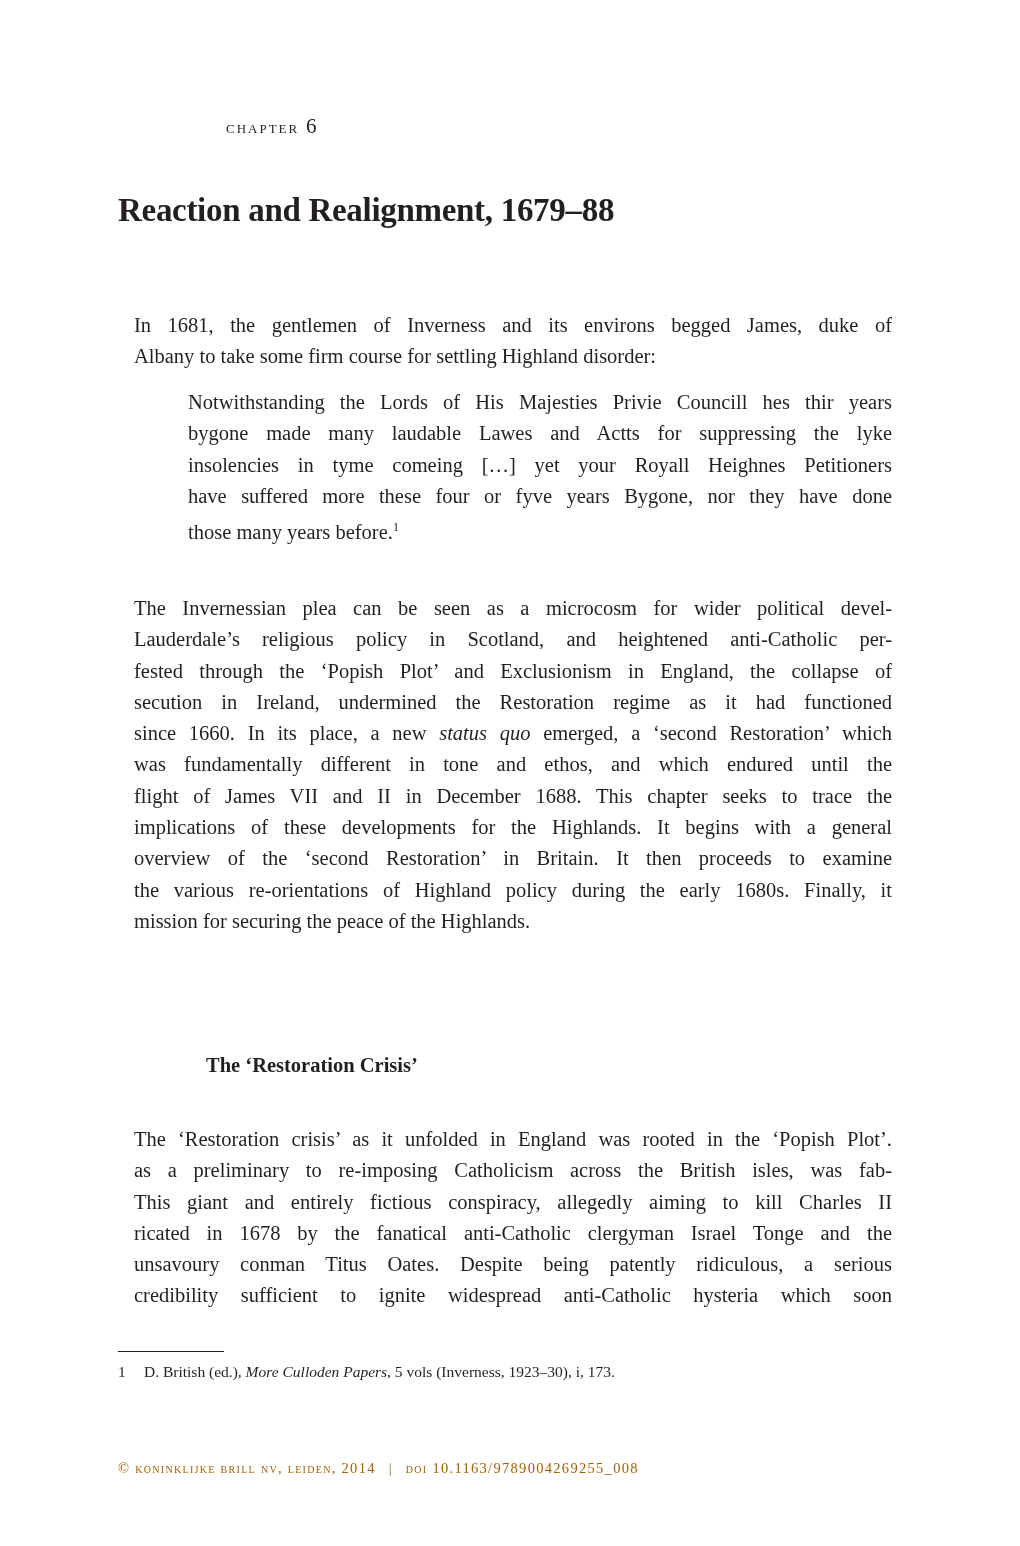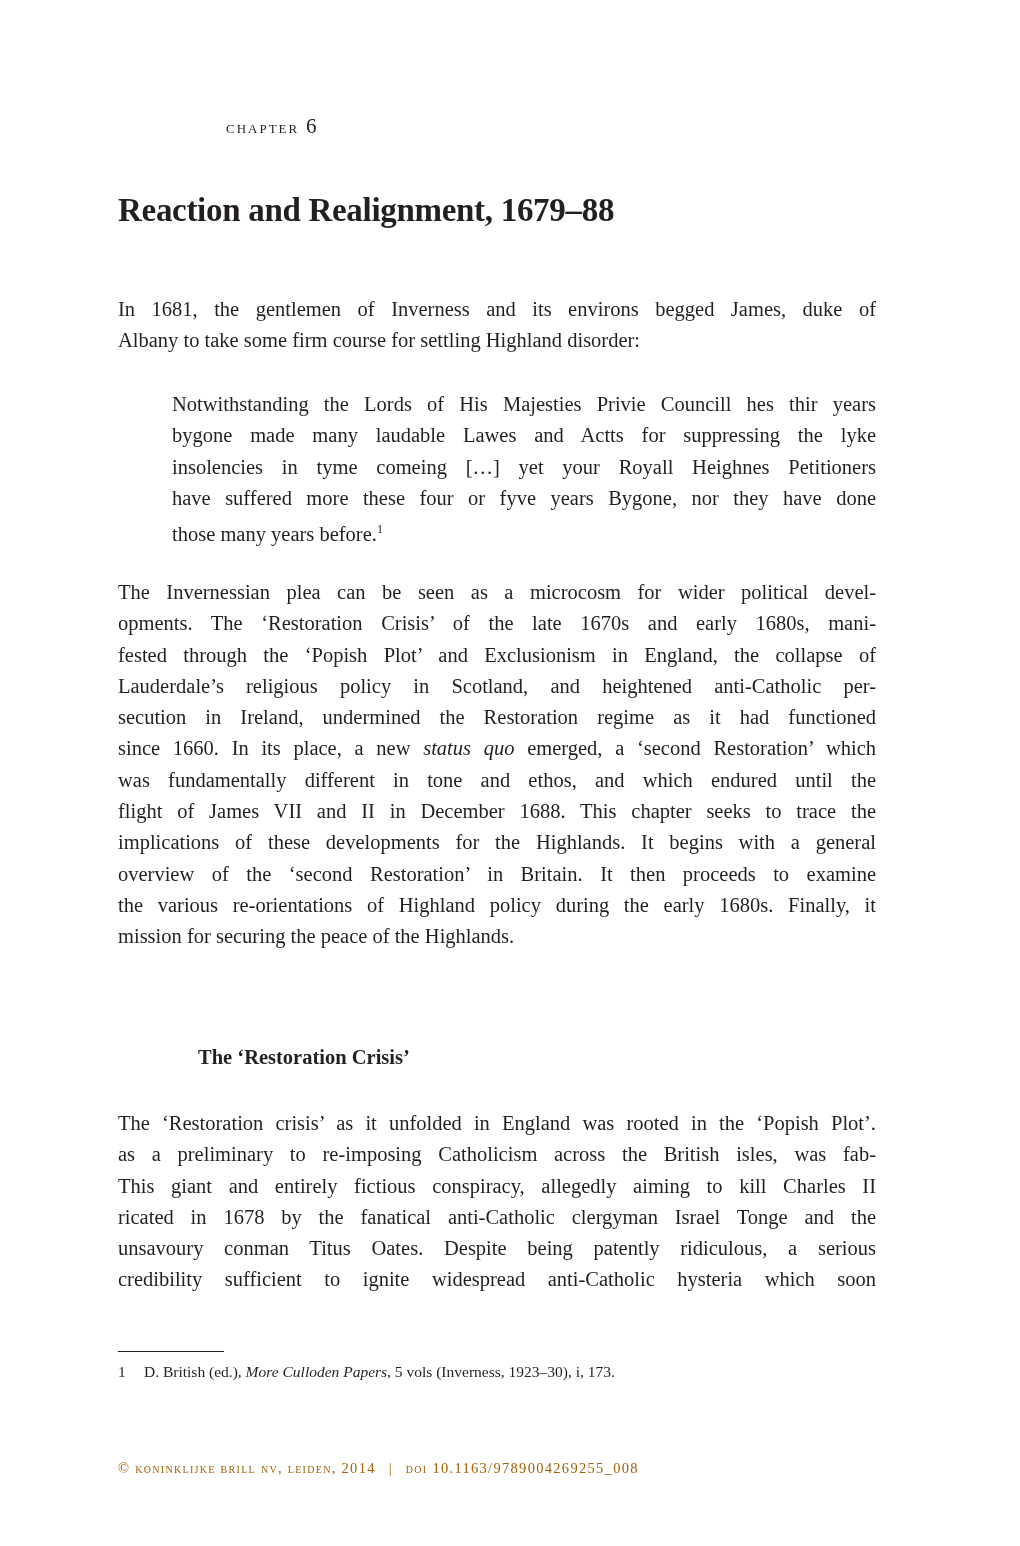--- a/index.html
+++ b/index.html
@@ -5,26 +5,26 @@
   html, body { margin: 0; padding: 0; background: #ffffff; }
   body { width: 1020px; height: 1546px; position: relative; overflow: hidden;
          font-family: "Liberation Serif", "DejaVu Serif", serif; color: #231f20; }
   .page { position: absolute; left: 0; top: 0; width: 1020px; height: 1546px; border-radius: 28px; }
   .chapter-label { position: absolute; left: 226px; top: 114px; font-size: 19px;
          letter-spacing: 2px; font-variant: small-caps; text-transform: lowercase; color: #231f20; }
   .chapter-label .num { text-transform: none; font-variant: normal; font-size: 21px; letter-spacing: 0; }
   .chapter-title { position: absolute; left: 118px; top: 192px; font-size: 33px; font-weight: bold;
          letter-spacing: -0.3px; margin: 0; }
   .para { position: absolute; left: 118px; width: 758px; font-size: 20.5px; line-height: 31.3px;
-          text-align: justify; margin: 0; hyphens: manual; }
+          text-align: justify; margin: 16px; hyphens: manual; }
   .para .line { display: block; text-align: justify; text-align-last: justify; white-space: nowrap; }
   .para .line.last { text-align-last: left; }
   .quote { left: 172px; width: 704px; }
   .sup { font-size: 12px; vertical-align: 8px; }
-  .section-heading { position: absolute; left: 198px; top: 1046px; font-size: 20.5px; font-weight: bold; margin: 0; }
+  .section-heading { position: absolute; left: 198px; top: 1046px; font-size: 20.5px; font-weight: bold; margin: 8px; }
   .fn-rule { position: absolute; left: 118px; top: 1351px; width: 106px; height: 1px; background: #231f20; }
   .footnote { position: absolute; left: 118px; top: 1363px; font-size: 15.5px; }
   .footnote .fn-num { display: inline-block; width: 26px; }
   .colophon { position: absolute; left: 118px; top: 1460px; font-size: 14.5px; letter-spacing: 1.3px; color: #a16207; }
   .colophon .sc { font-variant: small-caps; text-transform: lowercase; }
   .colophon .sep { margin: 0 8px; }
 </style>
 </head>
 <body>
 
@@ -35,33 +35,32 @@
     <span class="num">6</span>
   </div>
 
   <h1 class="chapter-title">Reaction and Realignment, 1679–88</h1>
 
   <p class="para" style="top:294px;">
     <span class="line">In 1681, the gentlemen of Inverness and its environs begged James, duke of</span>
     <span class="line last">Albany to take some firm course for settling Highland disorder:</span>
   </p>
 
-  <p class="para quote" style="top:389px;">
+  <p class="para quote" style="top:371px;">
     <span class="line">Notwithstanding the Lords of His Majesties Privie Councill hes thir years</span>
     <span class="line">bygone made many laudable Lawes and Actts for suppressing the lyke</span>
     <span class="line">insolencies in tyme comeing […] yet your Royall Heighnes Petitioners</span>
     <span class="line">have suffered more these four or fyve years Bygone, nor they have done</span>
     <span class="line last"><span>those many years before.</span><span class="sup">1</span></span>
   </p>
 
   <p class="para" style="top:577px;">
     <span class="line">The Invernessian plea can be seen as a microcosm for wider political devel-</span>
-    <span class="line">opments. The ‘Restoration Crisis’ of the late 1670s and early 1680s, mani-</span>
+    <span class="line">Lauderdale’s religious policy in Scotland, and heightened anti-Catholic per-</span>
     <span class="line">fested through the ‘Popish Plot’ and Exclusionism in England, the collapse of</span>
-    <span class="line">Lauderdale’s religious policy in Scotland, and heightened anti-Catholic per-</span>
     <span class="line">secution in Ireland, undermined the Restoration regime as it had functioned</span>
     <span class="line"><span>since 1660. In its place, a new </span><em>status quo</em><span> emerged, a ‘second Restoration’ which</span></span>
     <span class="line">was fundamentally different in tone and ethos, and which endured until the</span>
     <span class="line">flight of James VII and II in December 1688. This chapter seeks to trace the</span>
     <span class="line">implications of these developments for the Highlands. It begins with a general</span>
     <span class="line">overview of the ‘second Restoration’ in Britain. It then proceeds to examine</span>
     <span class="line">the various re-orientations of Highland policy during the early 1680s. Finally, it</span>
     <span class="line last">mission for securing the peace of the Highlands.</span>
   </p>
 

